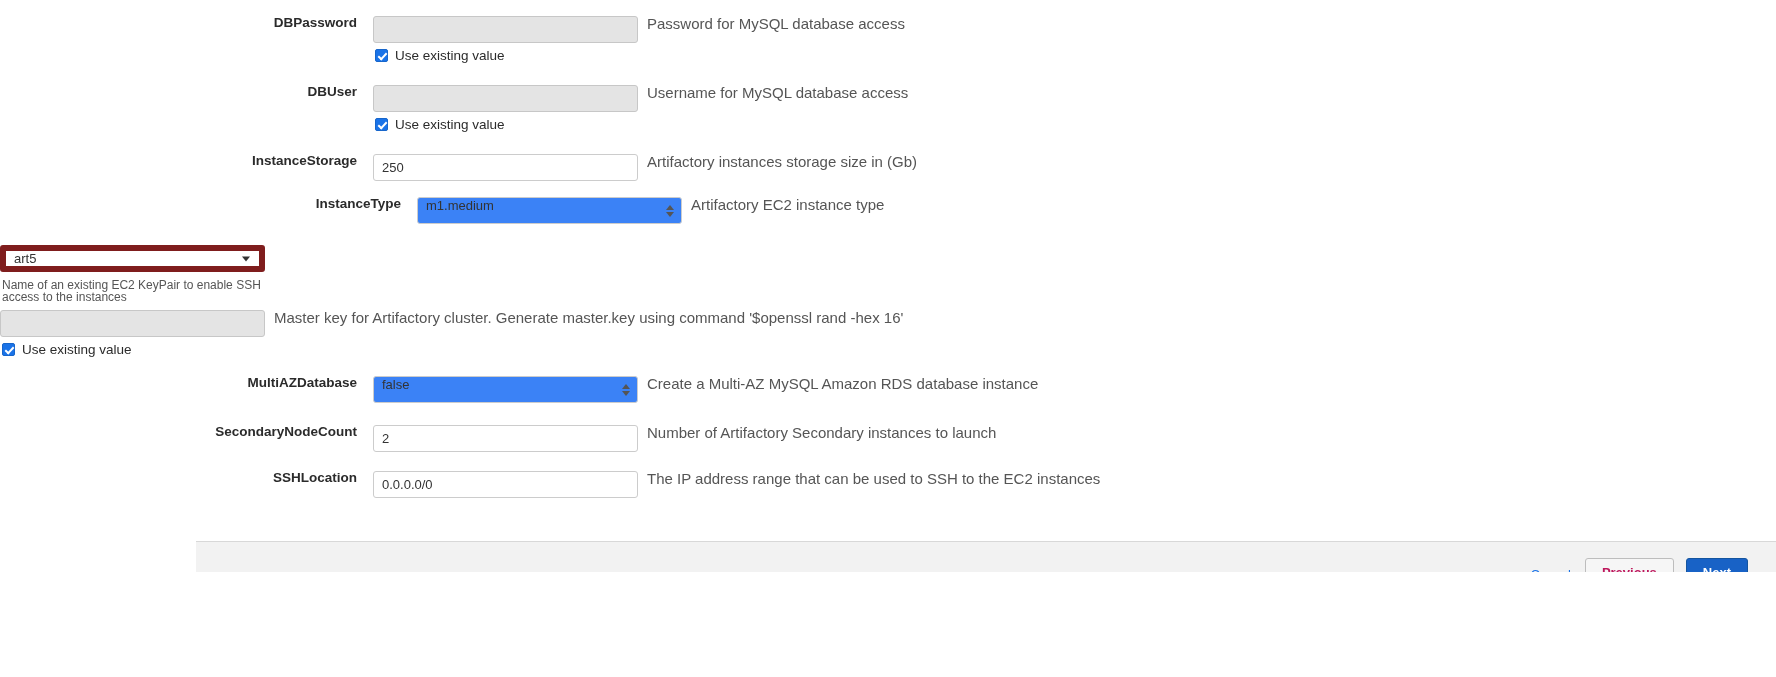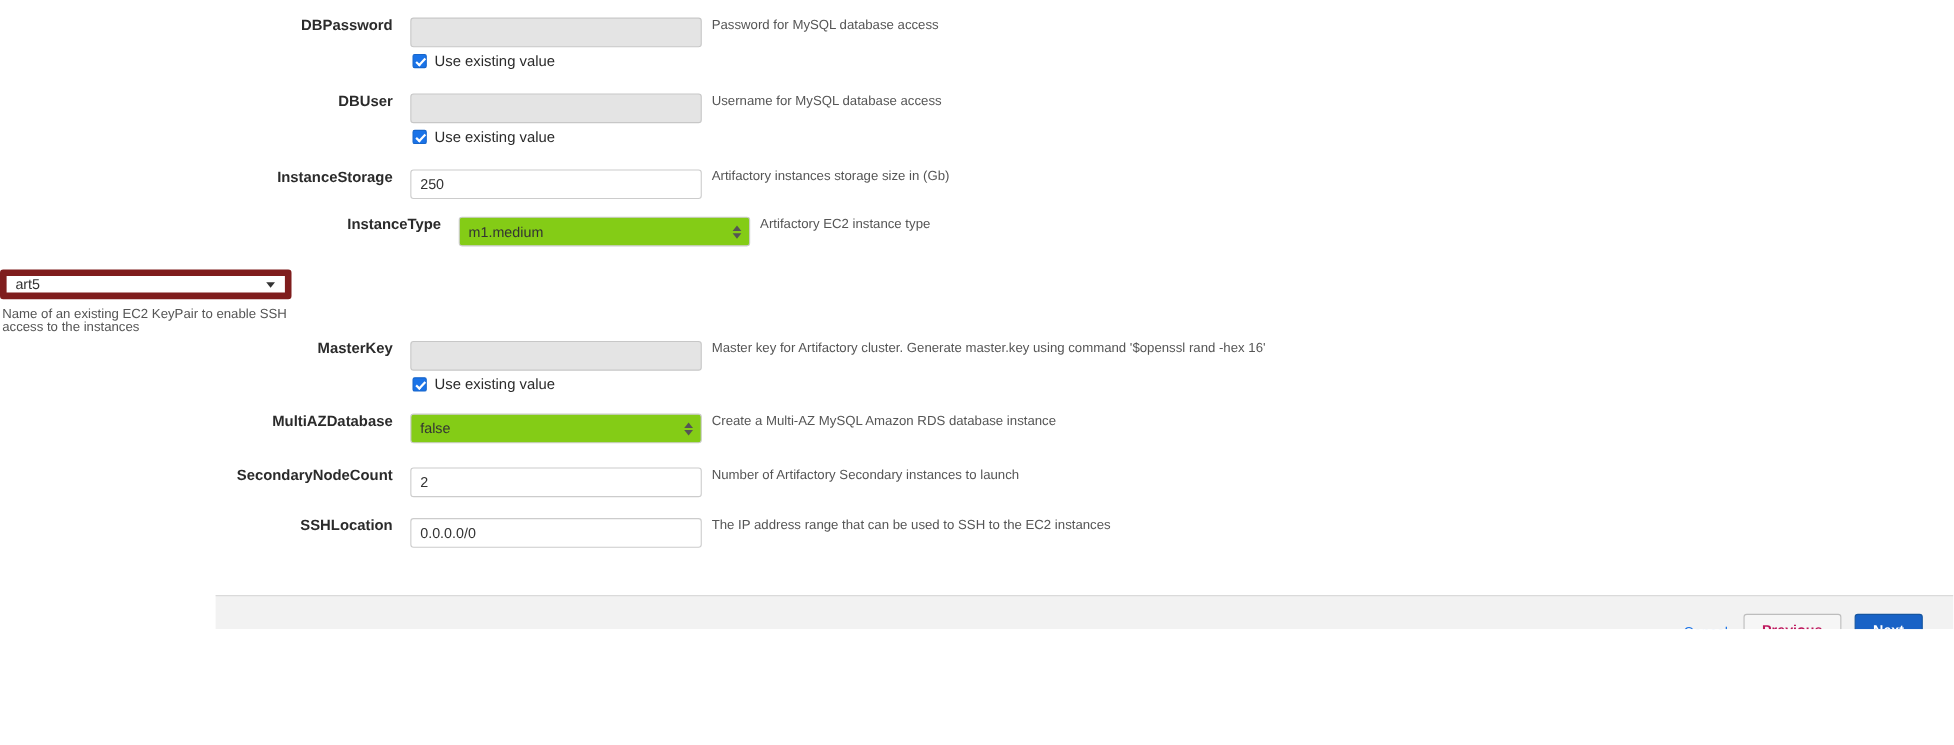--- a/index.html
+++ b/index.html
@@ -38,21 +38,21 @@
     flex: 0 0 373px;
   }
 
   .field-col {
     width: 266px;
     flex: 0 0 266px;
   }
 
   .desc-col {
     padding-left: 8px;
-    font-size: 12px;
+    font-size: 15px;
     color: #555555;
     line-height: 1;
     white-space: nowrap;
   }
 
   .txt-input {
     width: 265px;
     height: 27px;
     border: 1px solid #cccccc;
     border-radius: 3px;
@@ -67,28 +67,27 @@
     background: #e4e4e4;
     border: 1px solid #c7c7c7;
     color: #777777;
   }
 
   .select-native {
     width: 265px;
     height: 27px;
     border: 1px solid #cccccc;
     border-radius: 3px;
-    background: #84cc16;
+    background: #3b82f6;
     font-family: "Liberation Sans", sans-serif;
     font-size: 13px;
     color: #333333;
     padding: 0 8px;
     position: relative;
     display: flex;
-    align-items: center;
   }
   .spinner-arrows {
     position: absolute;
     right: 7px;
     top: 50%;
     transform: translateY(-50%);
     display: flex;
     flex-direction: column;
     gap: 2px;
   }
@@ -273,21 +272,20 @@
         <div class="select-combo">
           <span>art5</span>
           <span class="combo-caret"></span>
         </div>
         <div class="subdesc">Name of an existing EC2 KeyPair to enable SSH access to the instances</div>
       </div>
       <div class="desc-col"></div>
     </div>
 
     <div class="param-row" style="position:absolute; top:310px; left:0; right:0;">
-      <div class="label-col">MasterKey</div>
       <div class="field-col">
         <input class="txt-input disabled" type="text" readonly="" value="" style="">
         <div class="checkbox-line">
           <span class="cb"></span>
           <span class="cb-label">Use existing value</span>
         </div>
       </div>
       <div class="desc-col">Master key for Artifactory cluster. Generate master.key using command '$openssl rand -hex 16'</div>
     </div>
 

